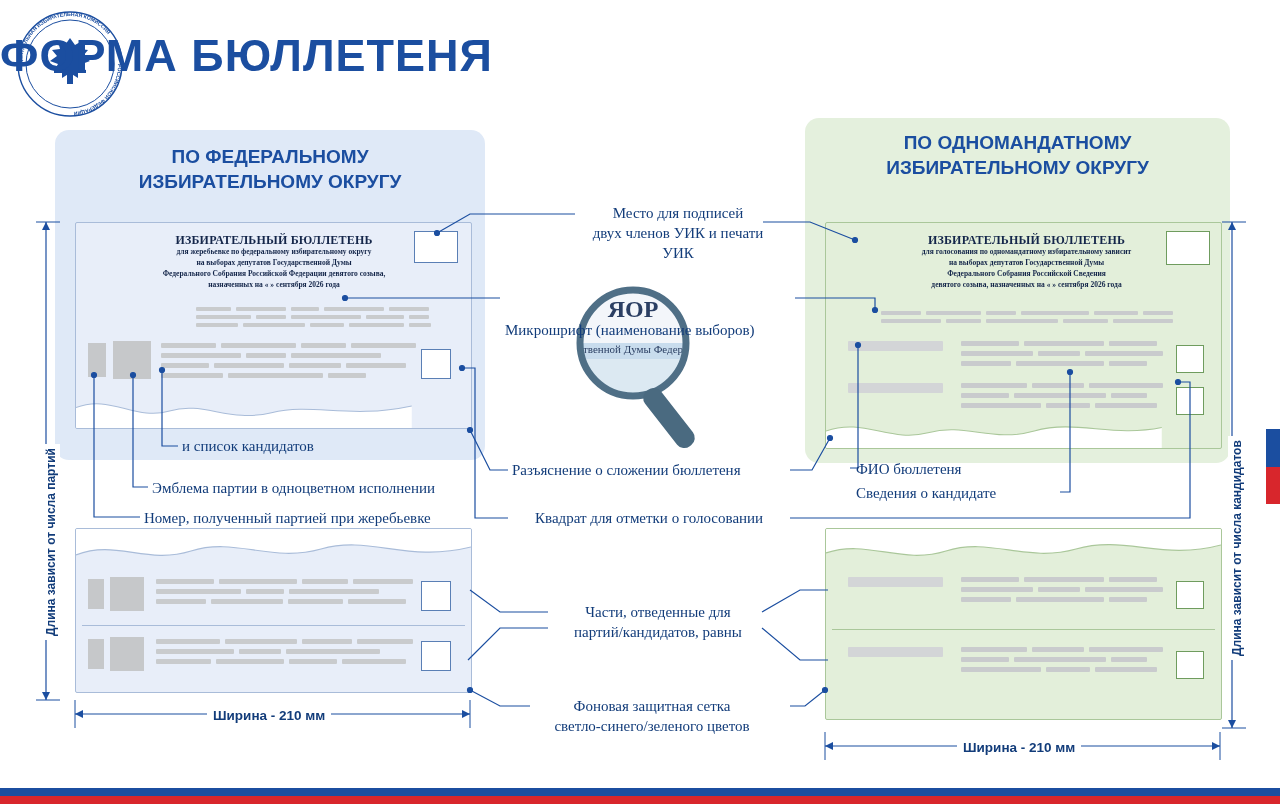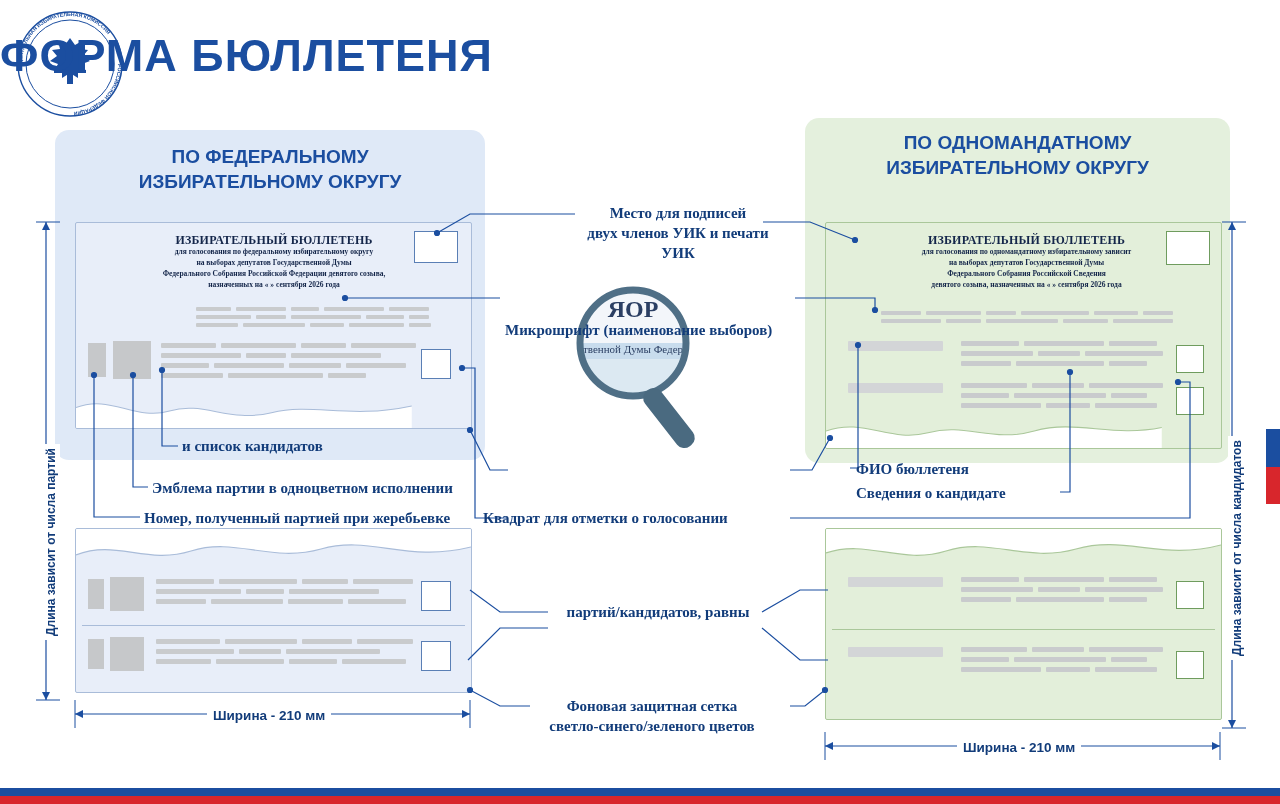--- a/index.html
+++ b/index.html
@@ -60,21 +60,21 @@
 
   .bar{position:absolute;background:#c9cbcd;border-radius:1px;}
   .bar.lt{background:#d3d5d7;}
   .blk{position:absolute;background:#c6c8ca;}
 
   
   .wave{position:absolute;left:0;right:0;bottom:0;height:34px;}
 
   
   .lbl{position:absolute;font-size:13.5px;line-height:19px;color:#123c7a;font-weight:bold;}
-  .lbl.serif{font-family:"Liberation Serif", serif;font-weight:bold;font-size:15px;line-height:20px;}
+  .lbl.serif{font-family:"Liberation Serif", serif;font-weight:normal;font-size:15px;line-height:20px;}
 
   .vlabel{
     position:absolute;font-size:12px;color:#123c7a;font-weight:bold;
     transform-origin:0 0;white-space:nowrap;
   }
 
   svg.lines{position:absolute;left:0;top:0;width:1280px;height:804px;pointer-events:none;}
 
   
   .mag{position:absolute;left:575px;top:285px;width:145px;height:175px;}
@@ -116,21 +116,21 @@
   <div class="panel right">
     <div class="panel-head">
       <div>ПО ОДНОМАНДАТНОМУ</div>
       <div>ИЗБИРАТЕЛЬНОМУ ОКРУГУ</div>
     </div>
   </div>
 
   <div class="ballot blue" style="left:75px;top:222px;width:395px;height:205px;border-radius:2px;overflow:hidden;">
     <div class="b-head" style="position:absolute;left:58px;top:12px;width:280px;">
       <div class="l1">ИЗБИРАТЕЛЬНЫЙ БЮЛЛЕТЕНЬ</div>
-      <div class="l2">для голосования по федеральному избирательному округу</div>
+      <div class="l2">для жеребьевке по федеральному избирательному округу</div>
       <div class="l2">на выборах депутатов Государственной Думы</div>
       <div class="l2">Федерального Собрания Российской Федерации девятого созыва,</div>
       <div class="l2">назначенных на «    » сентября 2026 года</div>
     </div>
 
     <div class="sq" style="left:338px;top:8px;width:42px;height:30px;"></div>
 
     <div class="bar" style="left:120px;top:84px;width:35px;height:4px;"></div>
     <div class="bar" style="left:160px;top:84px;width:50px;height:4px;"></div>
     <div class="bar" style="left:215px;top:84px;width:28px;height:4px;"></div>
@@ -385,36 +385,38 @@
     </g>
   </svg>
 
   <div class="lbl serif" style="left:578px;top:203px;width:200px;text-align:center;">
     <div>Место для подписей</div>
     <div>двух членов УИК и печати УИК</div>
   </div>
 
   <div class="lbl serif" style="left:505px;top:287px;margin-top:33px;">Микрошрифт (наименование выборов)</div>
 
-
-  <div class="lbl serif" style="left:483px;top:508px;">Квадрат для отметки о голосовании</div>
+  <div class="lbl serif" style="left:512px;top:460px;">Разъяснение о сложении бюллетеня</div>
+
+  <div class="lbl serif" style="left:535px;top:508px;">Квадрат для отметки о голосовании</div>
 
   <div class="lbl serif" style="left:182px;top:436px;">
     <div>и список кандидатов</div>
   </div>
 
   <div class="lbl serif" style="left:152px;top:478px;">Эмблема партии в одноцветном исполнении</div>
 
   <div class="lbl serif" style="left:144px;top:508px;">Номер, полученный партией при жеребьевке</div>
 
   <div class="lbl serif" style="left:856px;top:459px;">ФИО бюллетеня</div>
 
   <div class="lbl serif" style="left:856px;top:483px;">Сведения о кандидате</div>
 
   <div class="lbl serif" style="left:552px;top:602px;width:212px;text-align:center;">
+    <div>Части, отведенные для</div>
     <div>партий/кандидатов, равны</div>
   </div>
 
   <div class="lbl serif" style="left:528px;top:696px;width:248px;text-align:center;">
     <div>Фоновая защитная сетка</div>
     <div>светло-синего/зеленого цветов</div>
   </div>
 
   <div class="lbl" style="left:207px;top:706px;background:#ffffff;padding:0 6px;">Ширина - 210 мм</div>
   <div class="lbl" style="left:957px;top:738px;background:#ffffff;padding:0 6px;">Ширина - 210 мм</div>

